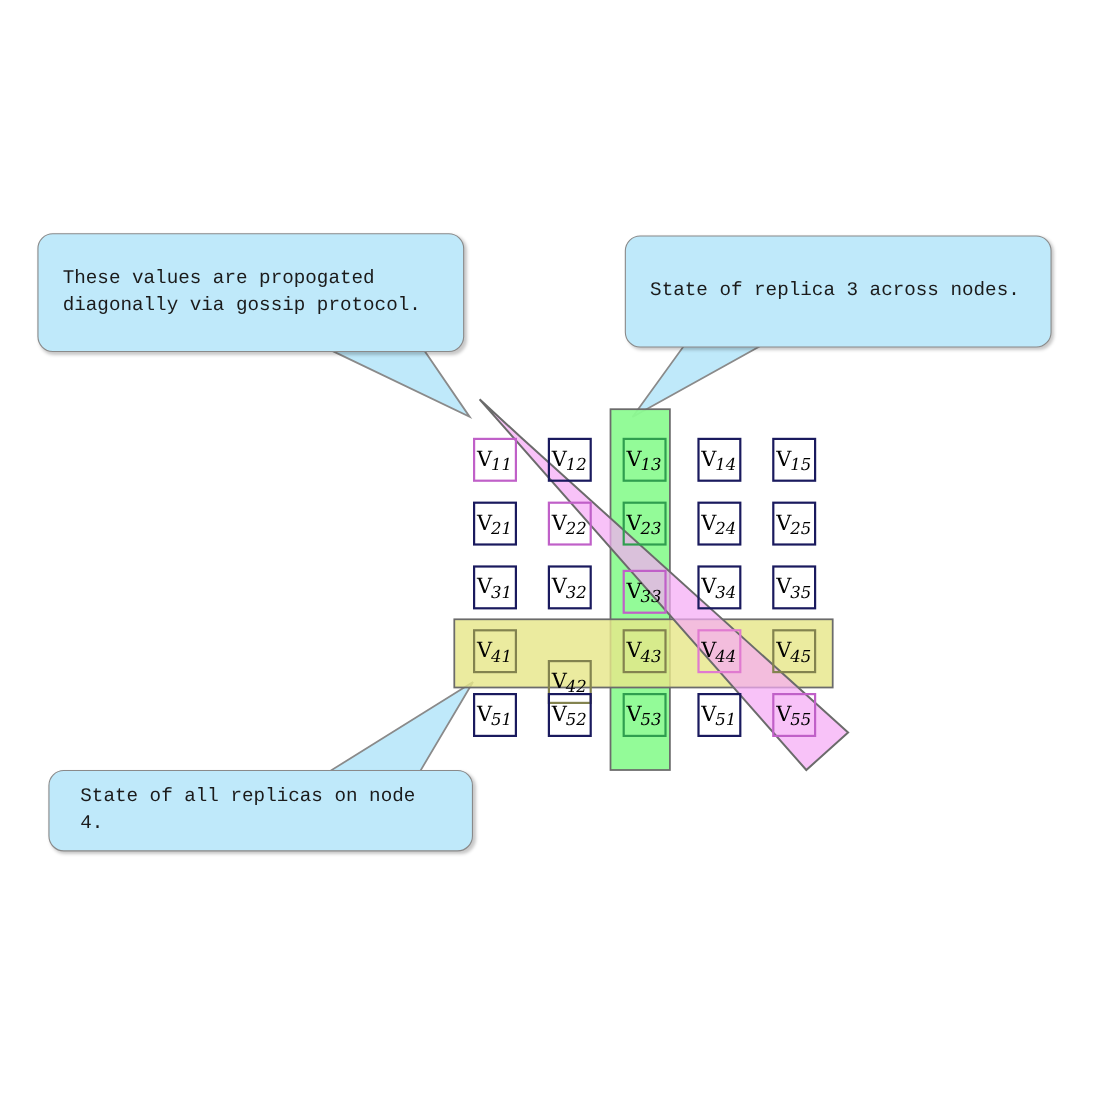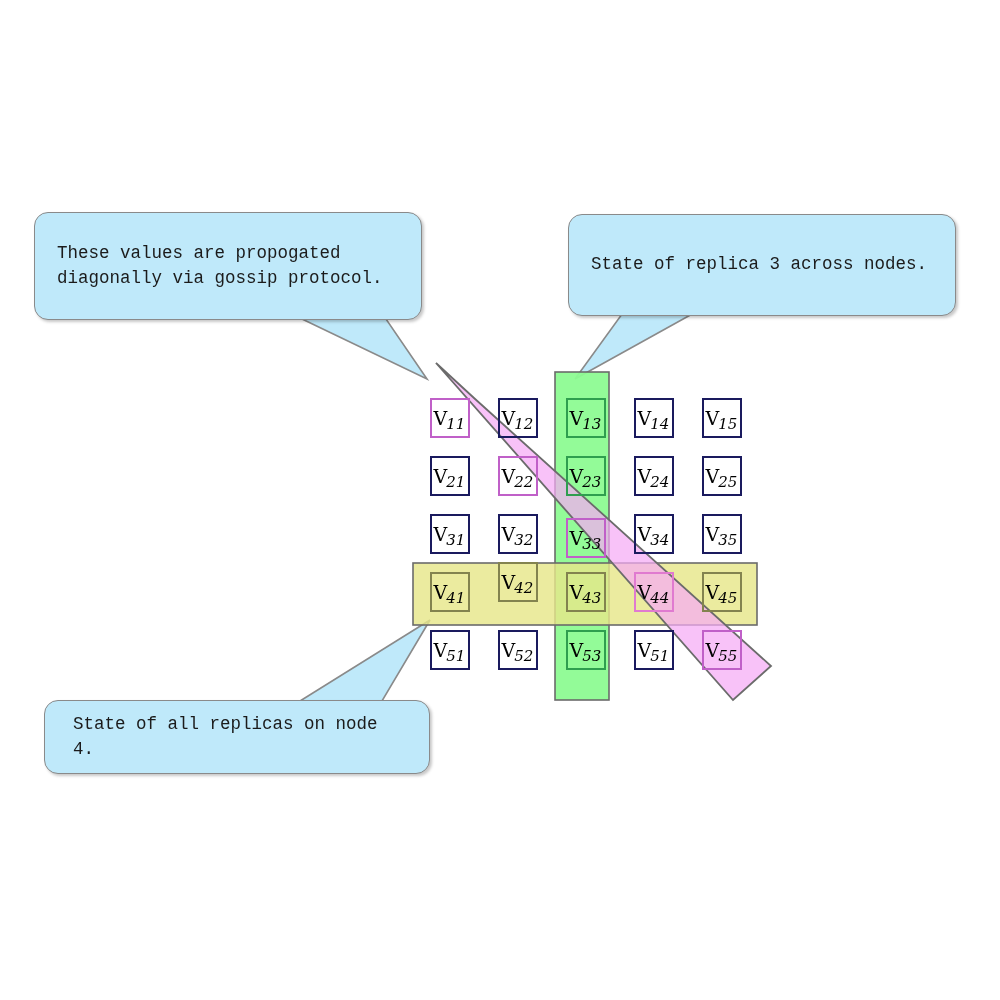--- a/index.html
+++ b/index.html
@@ -154,21 +154,21 @@
       </div>
       <div class="cell " style="left: 634px; top: 514px;">
         <span class="lbl"><span>V</span><sub>34</sub></span>
       </div>
       <div class="cell " style="left: 702px; top: 514px;">
         <span class="lbl"><span>V</span><sub>35</sub></span>
       </div>
       <div class="cell b-olive" style="left: 430px; top: 572px;">
         <span class="lbl"><span>V</span><sub>41</sub></span>
       </div>
-      <div class="cell b-olive" style="left: 498px; top: 562px;">
+      <div class="cell b-olive" style="left: 498px; top: 600px;">
         <span class="lbl"><span>V</span><sub>42</sub></span>
       </div>
       <div class="cell b-olive" style="left: 566px; top: 572px;">
         <span class="lbl"><span>V</span><sub>43</sub></span>
       </div>
       <div class="cell b-pink" style="left: 634px; top: 572px;">
         <span class="lbl"><span>V</span><sub>44</sub></span>
       </div>
       <div class="cell b-olive" style="left: 702px; top: 572px;">
         <span class="lbl"><span>V</span><sub>45</sub></span>

